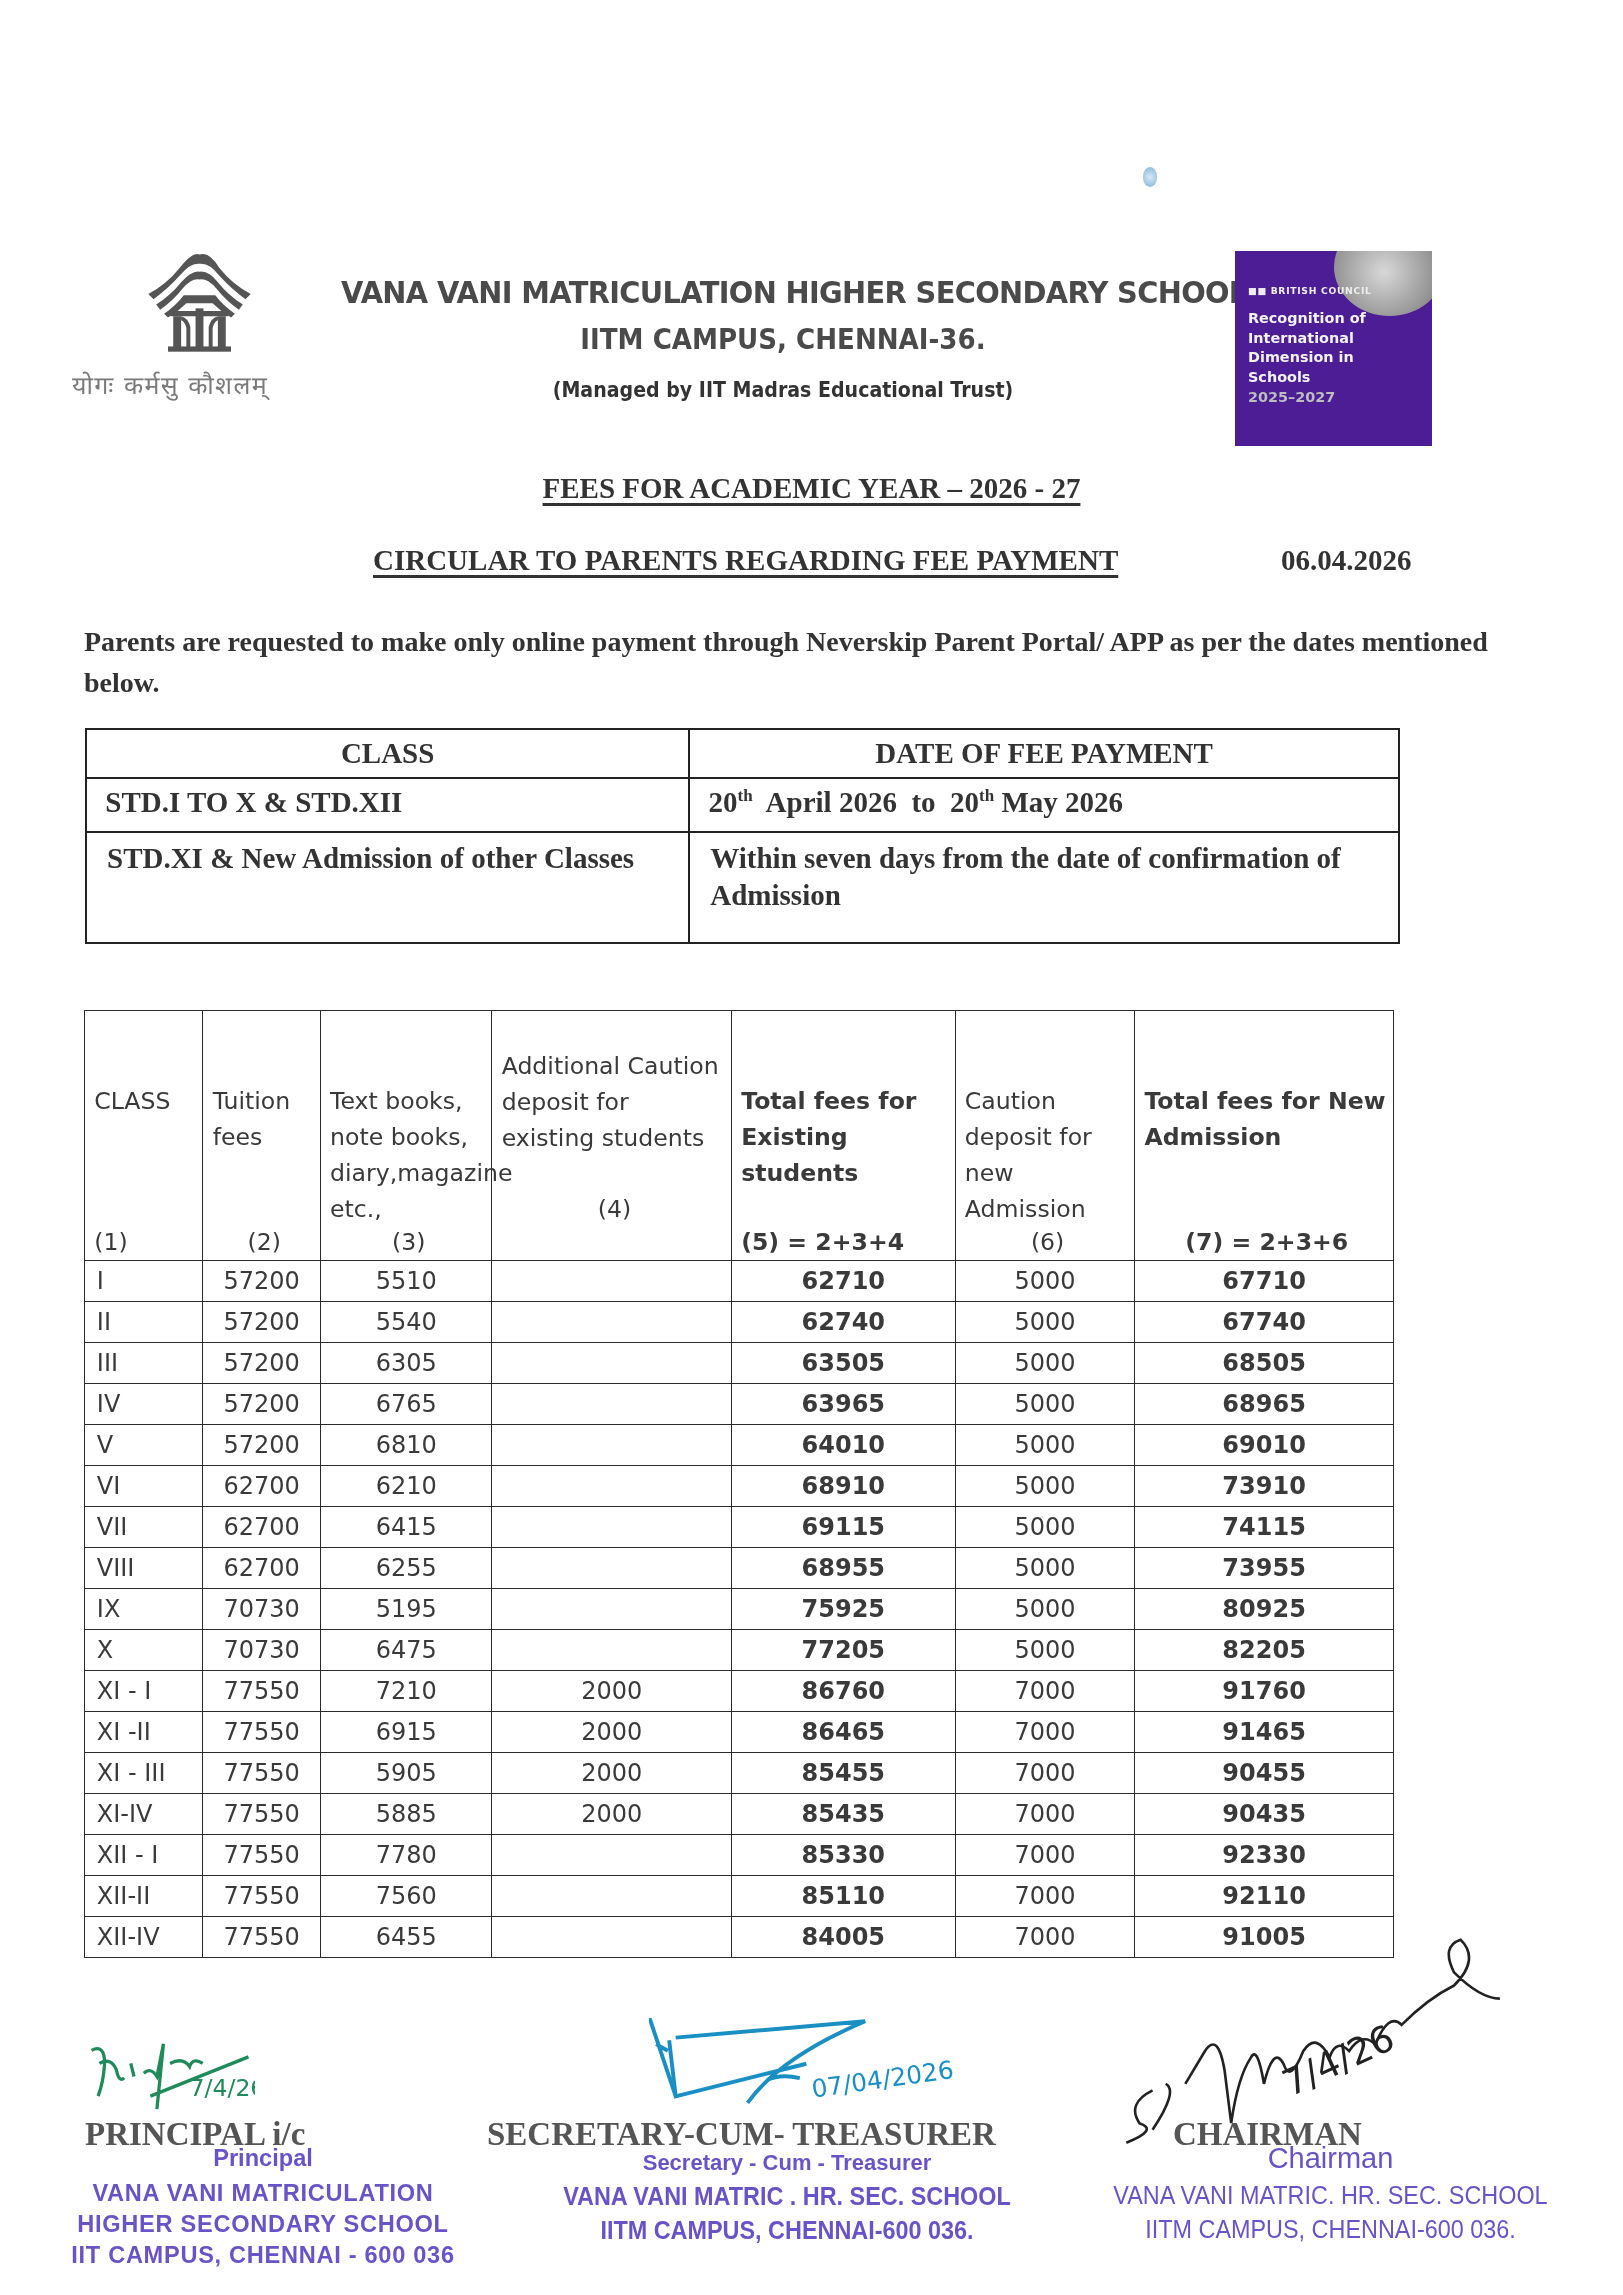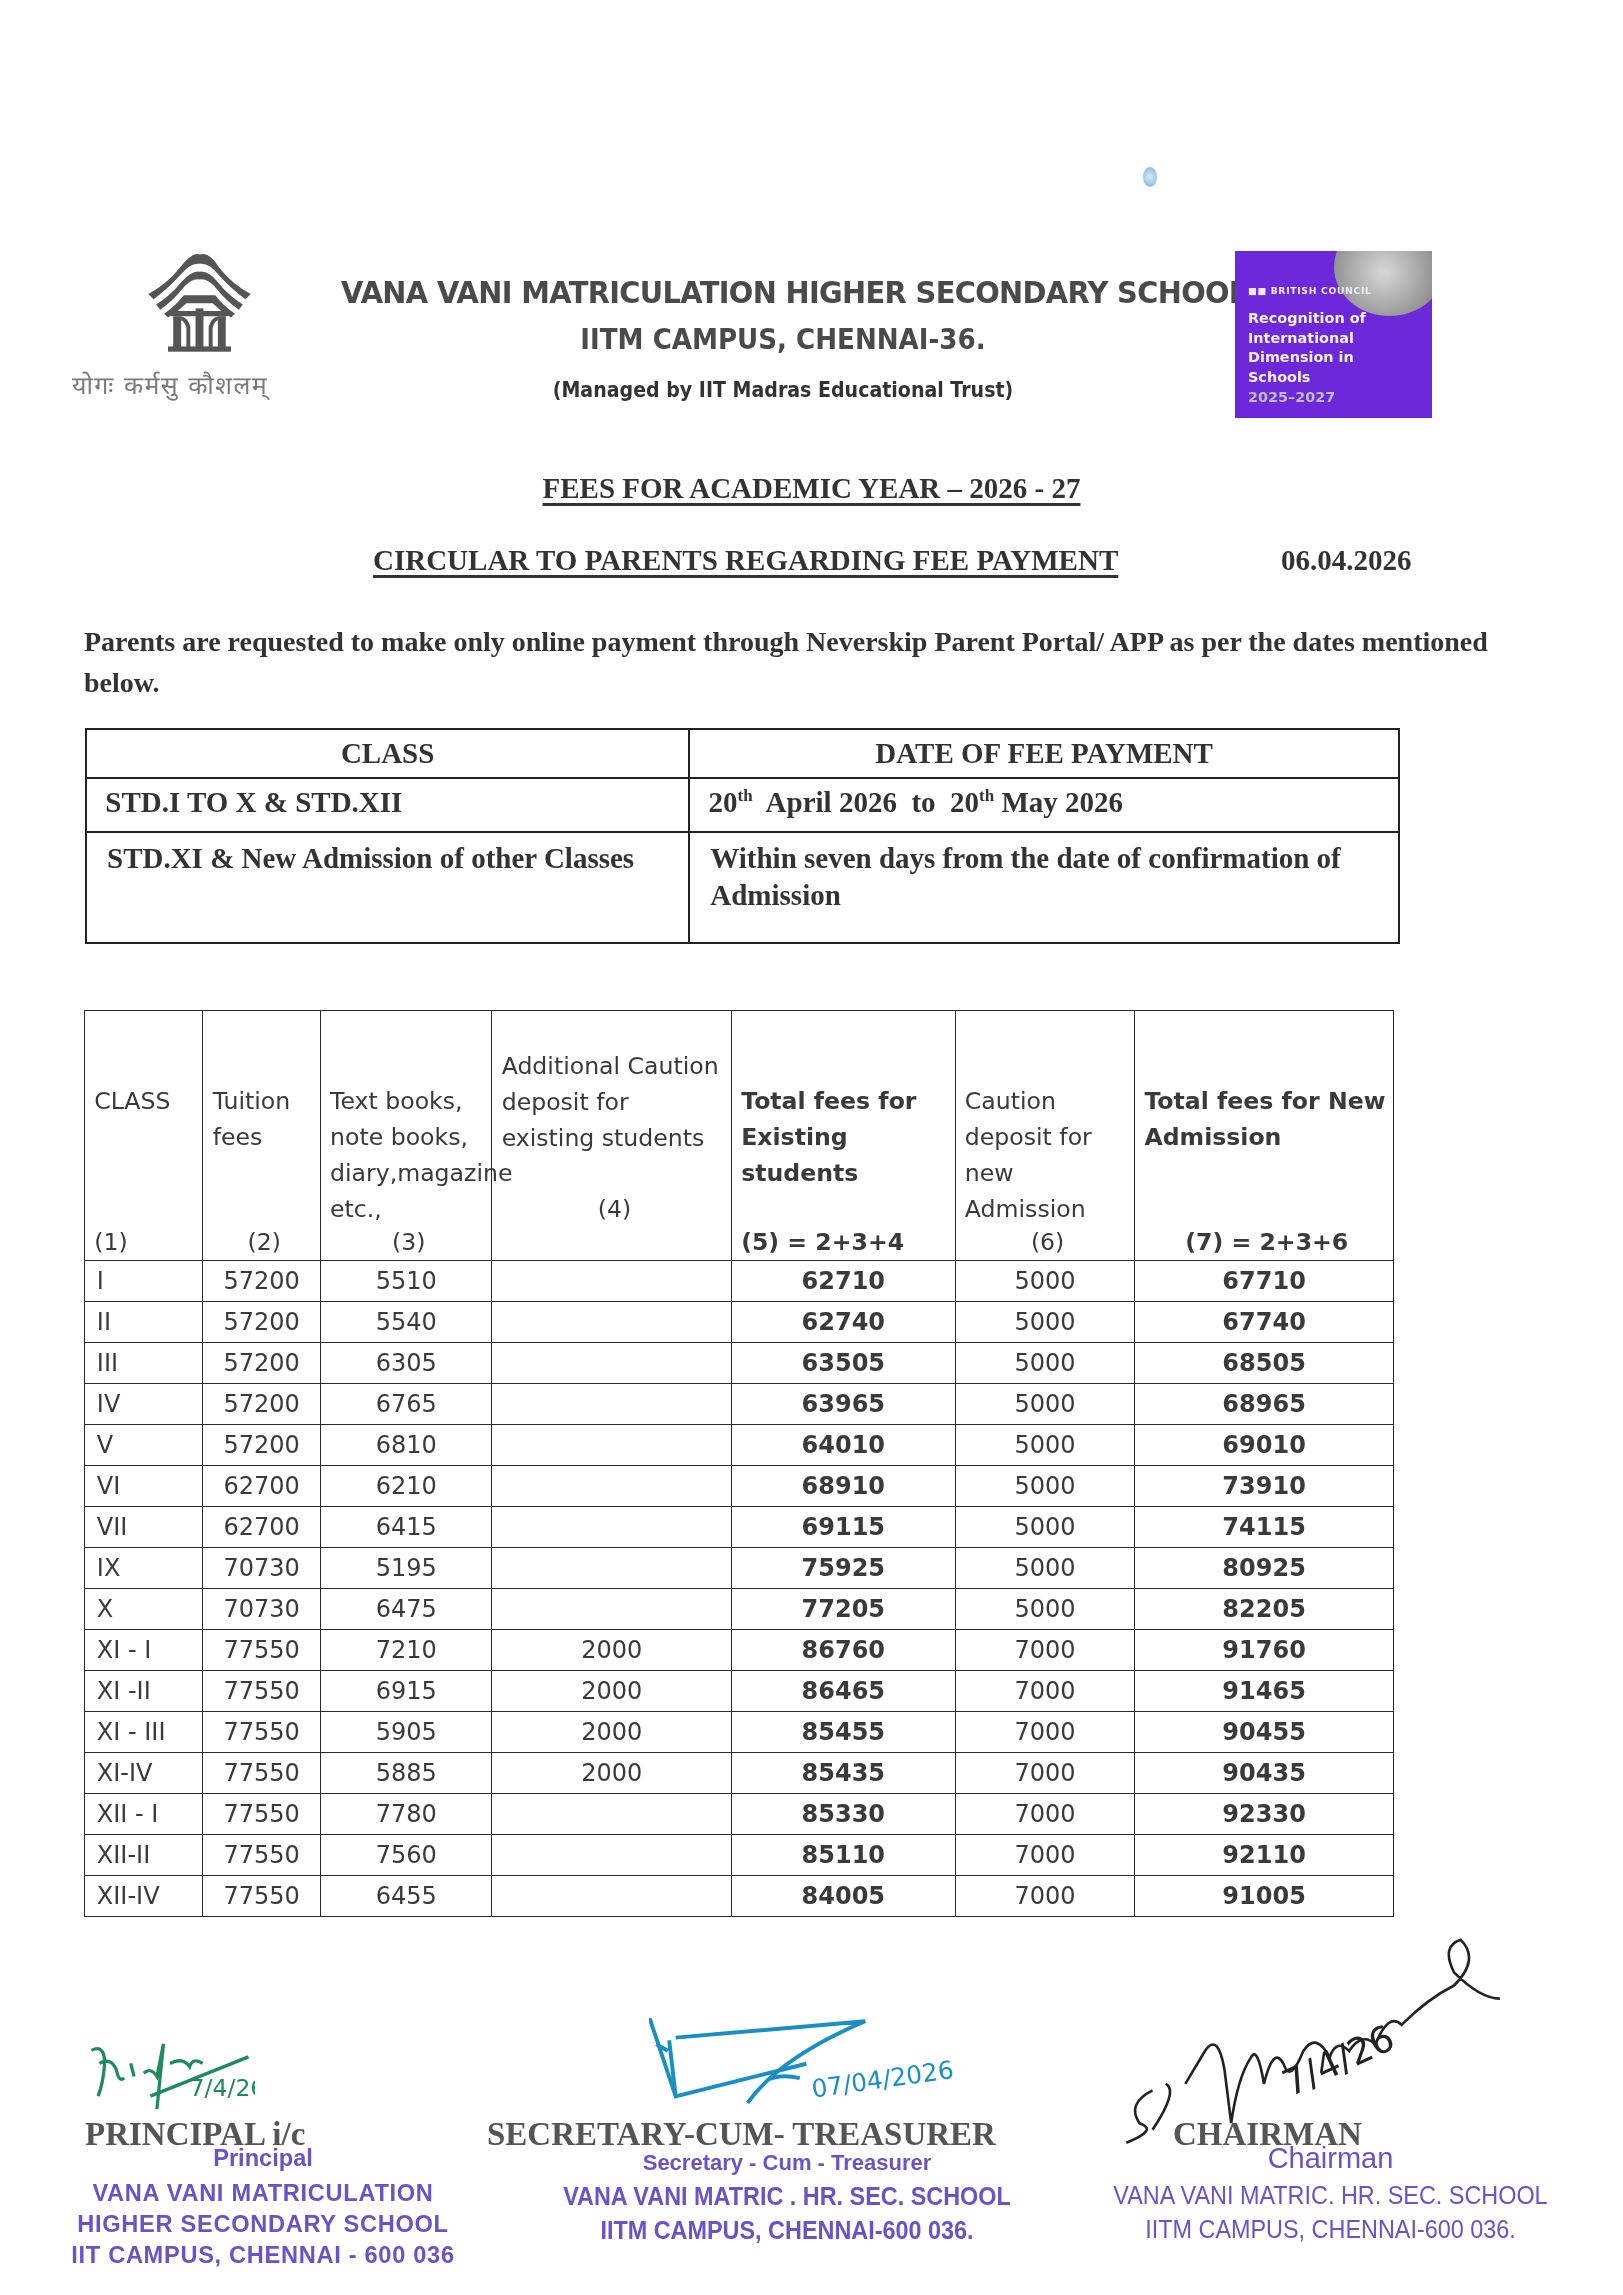--- a/index.html
+++ b/index.html
@@ -5,21 +5,21 @@
   html, body { margin: 0; padding: 0; background: #ffffff; }
   body { width: 1623px; height: 2295px; position: relative; overflow: hidden; color: #3a3a3a; }
   .abs { position: absolute; }
 
   
   .logo { left: 147px; top: 248px; width: 105px; height: 105px; }
   .motto { left: 72px; top: 367px; font-family: "DejaVu Sans", sans-serif; font-size: 25px; color: #7a7a7a; letter-spacing: 1.3px; }
   .school-name { left: 341px; top: 274px; width: 884px; font-family: "DejaVu Sans", sans-serif; font-weight: bold; font-size: 31px; color: #4a4a4a; letter-spacing: -0.7px; transform: scaleX(0.93); transform-origin: left; white-space: nowrap; }
   .campus { left: 341px; top: 322px; width: 884px; text-align: center; font-family: "DejaVu Sans", sans-serif; font-weight: bold; font-size: 29px; color: #4a4a4a; transform: scaleX(0.9); }
   .managed { left: 341px; top: 377px; width: 884px; text-align: center; font-family: "DejaVu Sans", sans-serif; font-weight: bold; font-size: 21.6px; color: #333; transform: scaleX(0.88); }
-  .badge { left: 1235px; top: 251px; width: 197px; height: 167px; background: #6d28d9; overflow: hidden; }
+  .badge { left: 1235px; top: 251px; width: 197px; height: 195px; background: #4c1d95; overflow: hidden; }
   .badge .moon { position: absolute; right: -13px; top: -33px; width: 111px; height: 98px; border-radius: 50%; background: radial-gradient(circle at 45% 55%, #d8d8d8, #8a8a8a 70%); }
   .badge .bc-mark { position: absolute; left: 13px; top: 34px; font-size: 9.2px; color: #eee; font-family: "DejaVu Sans", sans-serif; font-weight: bold; letter-spacing: 0.7px; }
   .badge .b-text { position: absolute; left: 13px; top: 58px; width: 177px; font-family: "DejaVu Sans", sans-serif; font-size: 14.4px; line-height: 19.7px; color: #f2f2f2; font-weight: bold; }
   .badge .b-year { color: #bdbdbd; font-weight: bold; }
 
   
   .title1 { left: 0; width: 1623px; top: 472px; text-align: center; font-family: "Liberation Serif", serif; font-weight: bold; font-size: 29px; color: #333; }
   .title1 span, .title2 span.u { text-decoration: underline; text-decoration-thickness: 2.6px; text-underline-offset: 5.2px; }
   .title2 { left: 373px; top: 544px; font-family: "Liberation Serif", serif; font-weight: bold; font-size: 29px; color: #333; }
   .circ-date { left: 1281px; top: 544px; font-family: "Liberation Serif", serif; font-weight: bold; font-size: 29px; color: #333; }
@@ -205,20 +205,29 @@
       <tr>
         <td class="cls">VII</td>
         <td class="num">62700</td>
         <td class="num">6415</td>
         <td class="num"></td>
         <td class="num bold">69115</td>
         <td class="num">5000</td>
         <td class="num bold">74115</td>
       </tr>
       <tr>
+        <td class="cls">VIII</td>
+        <td class="num">62700</td>
+        <td class="num">6255</td>
+        <td class="num"></td>
+        <td class="num bold">68955</td>
+        <td class="num">5000</td>
+        <td class="num bold">73955</td>
+      </tr>
+      <tr>
         <td class="cls">IX</td>
         <td class="num">70730</td>
         <td class="num">5195</td>
         <td class="num"></td>
         <td class="num bold">75925</td>
         <td class="num">5000</td>
         <td class="num bold">80925</td>
       </tr>
       <tr>
         <td class="cls">X</td>

